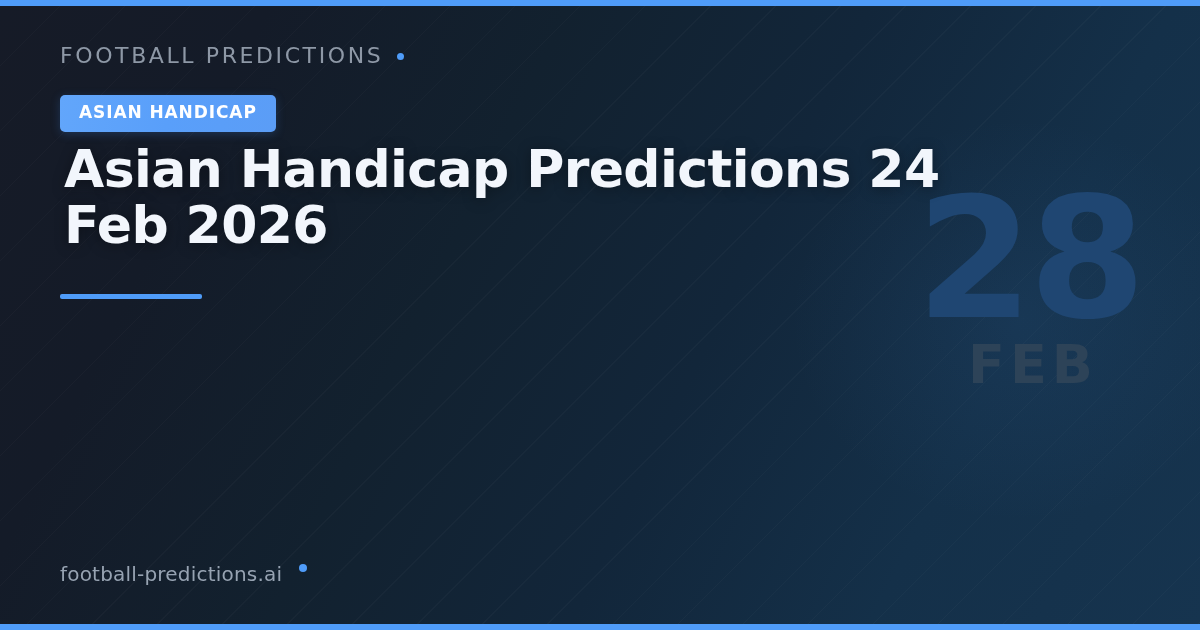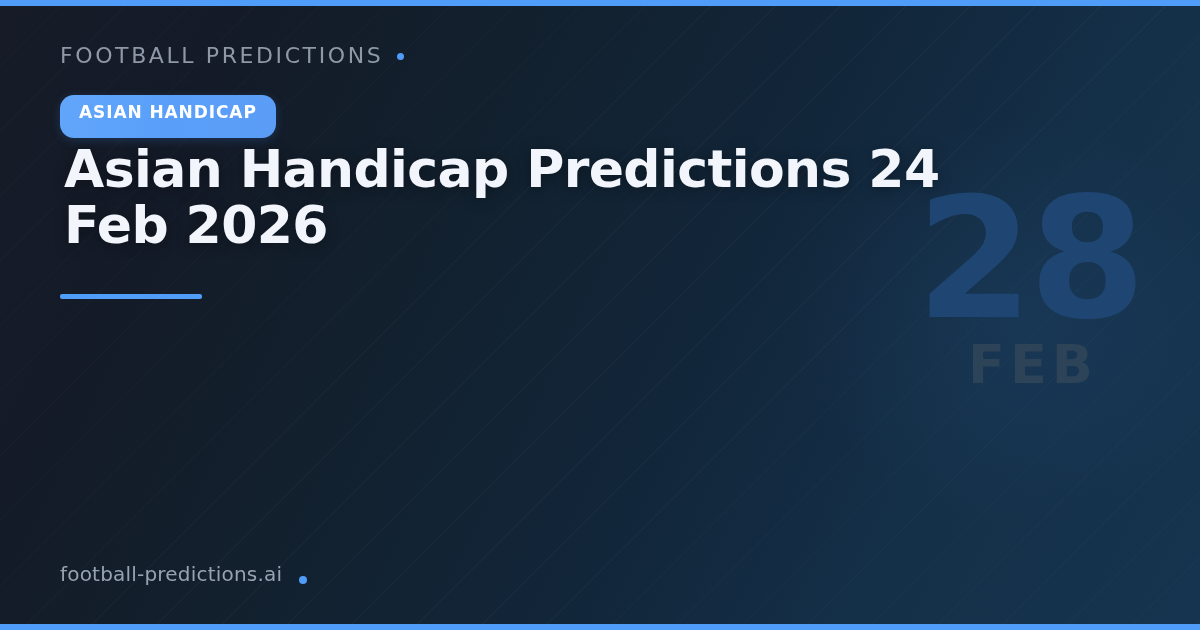--- a/index.html
+++ b/index.html
@@ -131,22 +131,22 @@
     border-radius: 50%;
     background: #4f9cf9;
     flex: 0 0 auto;
   }
 
   .badge {
     position: absolute;
     top: 95px;
     left: 0;
     display: inline-block;
-    padding: 9px 19px 16px 19px;
-    border-radius: 14px;
+    padding: 9px 19px 10px 19px;
+    border-radius: 5px;
     background: linear-gradient(100deg, #62a6fb 0%, #599ffa 50%, #5b9df6 100%);
     box-shadow: 0 2px 10px rgba(60,130,225,0.25);
   }
   .badge-text {
     font-family: "DejaVu Sans", sans-serif;
     font-size: 17px;
     font-weight: 700;
     letter-spacing: 0.9px;
     color: #ffffff;
     text-transform: uppercase;
@@ -177,21 +177,21 @@
     height: 5px;
     border-radius: 2px;
     background: #4f9cf9;
   }
 
   .footer {
     position: absolute;
     left: 0;
     bottom: 46px;
     display: flex;
-    align-items: flex-end;
+    align-items: flex-start;
     gap: 17px;
     white-space: nowrap;
   }
   .footer-site,
   .footer-tagline {
     font-family: "DejaVu Sans", sans-serif;
     font-size: 20px;
     font-weight: 400;
     color: #97a3b2;
     letter-spacing: 0.2px;

